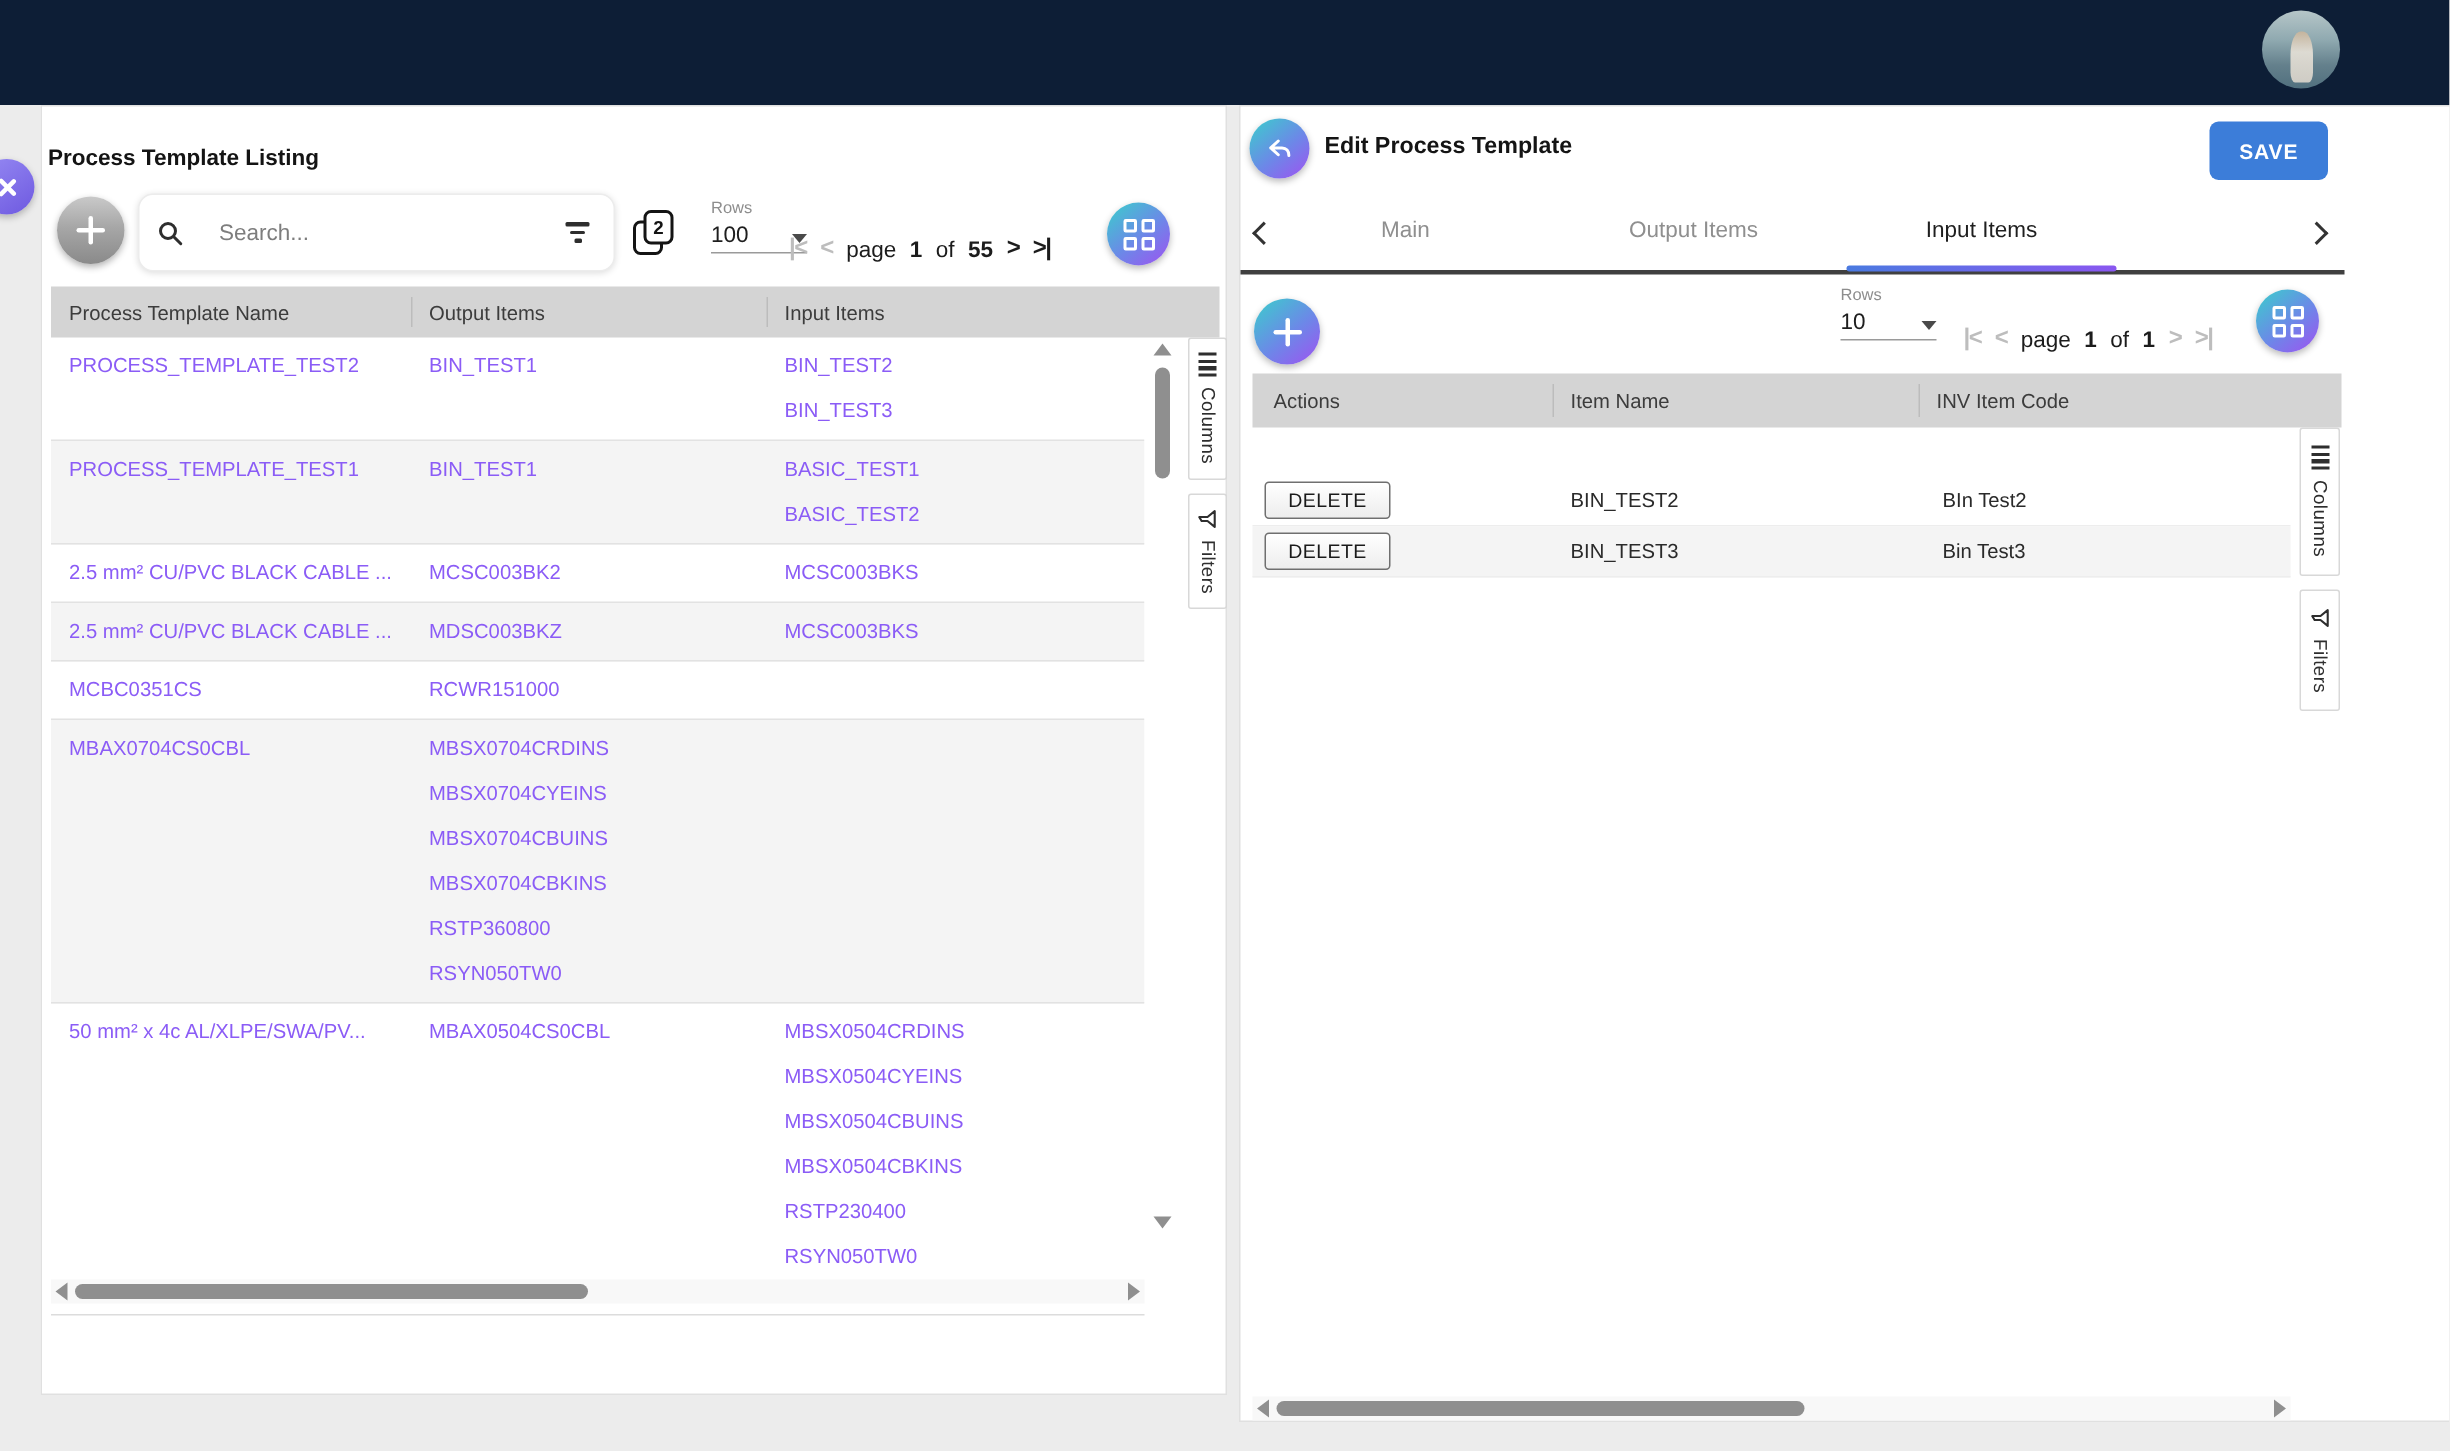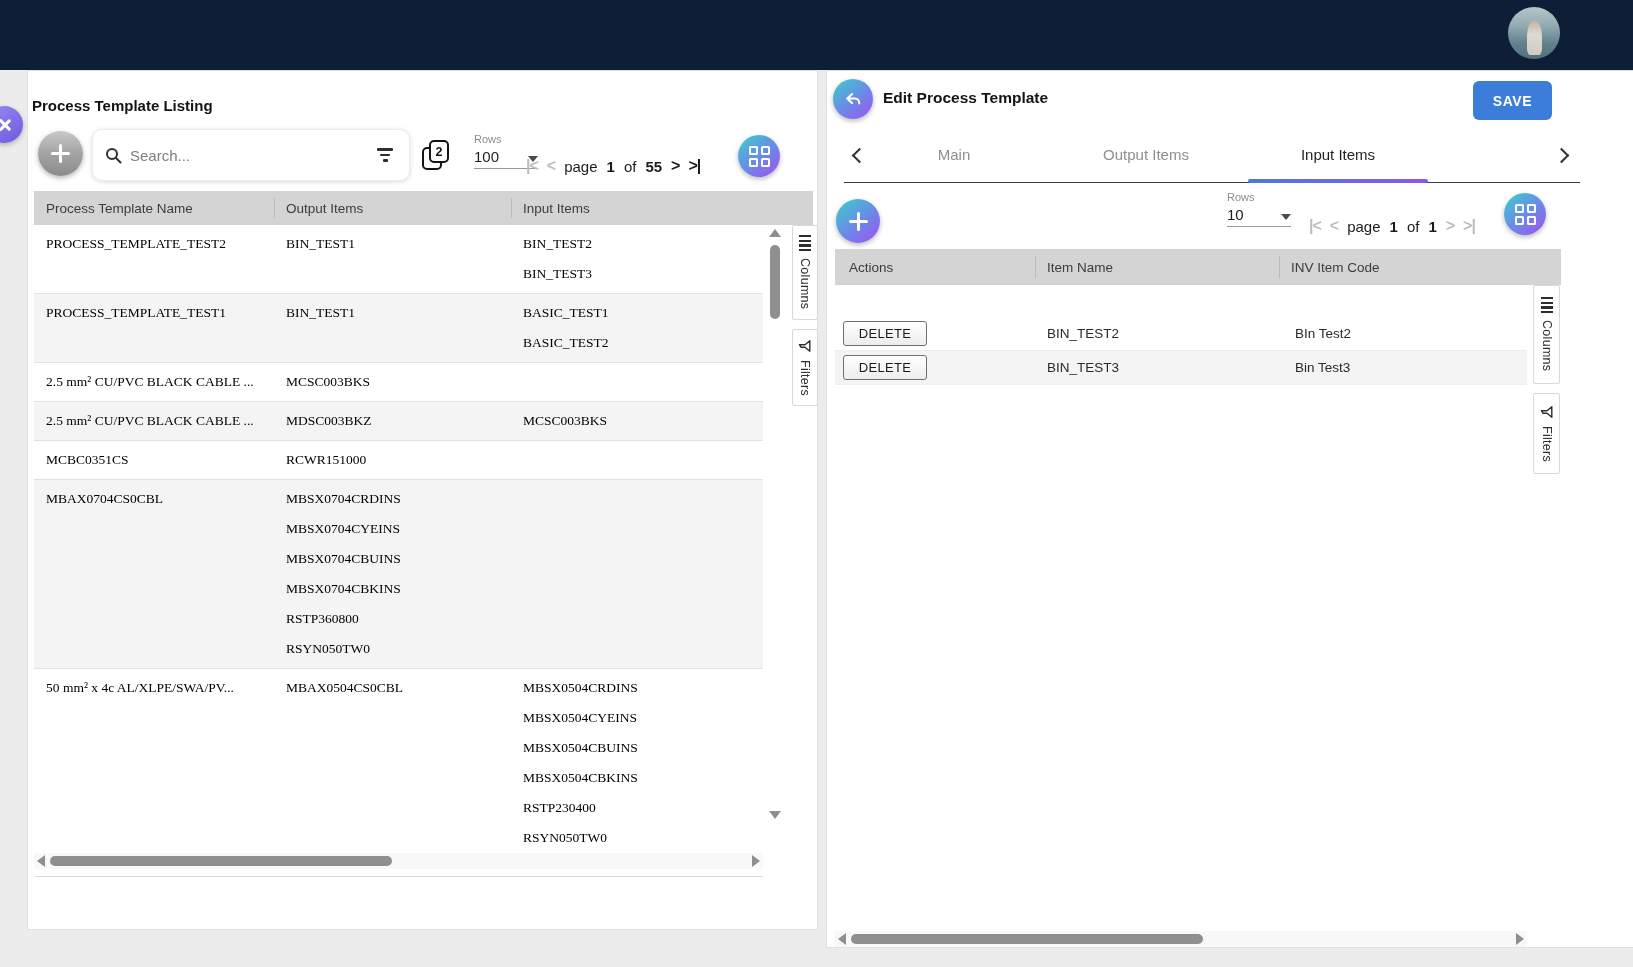--- a/index.html
+++ b/index.html
@@ -35,21 +35,21 @@
   .plus-ico::before { content:""; position:absolute; left:8px; top:0; width:3px; height:19px; background:#fff; border-radius:2px; }
   .plus-ico::after  { content:""; position:absolute; left:0; top:8px; width:19px; height:3px; background:#fff; border-radius:2px; }
   .grid-ico { display:grid; grid-template-columns:9px 9px; grid-gap:3px; }
   .grid-ico i { width:9px; height:9px; border:2px solid #fff; border-radius:1.5px; }
 
   .lp-add { position:absolute; left:10px; top:60px; width:45px; height:45px; }
   .lp-grid { position:absolute; left:710px; top:64px; width:42px; height:42px; }
 
   .search-box { position:absolute; left:64px; top:58px; width:318px; height:52px; background:#fff; border:1px solid #ececec;
                 border-radius:10px; box-shadow:0 1px 5px rgba(0,0,0,.14); display:flex; align-items:center; padding:0 12px; }
-  .search-box input { flex:1; border:none; outline:none; font-size:15px; color:#3b82f6; font-family:inherit; margin-left:8px; background:transparent; }
+  .search-box input { flex:1; border:none; outline:none; font-size:15px; color:#3b82f6; font-family:inherit; margin-left:24px; background:transparent; }
   .search-box input::placeholder { color:#7d7d7d; }
   .filter-list-ico { display:flex; flex-direction:column; align-items:center; gap:3px; cursor:pointer; padding:4px; }
   .filter-list-ico i { height:2.4px; background:#2e2e2e; border-radius:1px; }
   .filter-list-ico i:nth-child(1){width:16px;} .filter-list-ico i:nth-child(2){width:10px;} .filter-list-ico i:nth-child(3){width:5px;}
 
   .pages-ico { position:absolute; left:394px; top:69px; width:27px; height:30px; cursor:pointer; }
   .pages-ico .back { position:absolute; left:0; bottom:0; width:20px; height:23px; border:2.6px solid #141414; border-radius:5px; background:#fff; }
   .pages-ico .front { position:absolute; right:0; top:0; width:20px; height:23px; border:2.6px solid #141414; border-radius:5px; background:#fff;
                       display:flex; align-items:center; justify-content:center; font-size:12.5px; font-weight:700; color:#141414; }
 
@@ -71,21 +71,21 @@
   
   .thead { position:absolute; background:#d4d4d4; display:flex; align-items:center; }
   .thead .hcell { font-size:13.5px; color:#3c3c3c; padding-left:12px; position:relative; height:100%; display:flex; align-items:center; }
   .thead .hcell + .hcell::before { content:""; position:absolute; left:0; top:7px; bottom:7px; width:1px; background:#bcbcbc; }
   .lp-thead { left:6px; top:120px; width:779px; height:34px; }
   .lp-thead .c1 { width:240px; } .lp-thead .c2 { width:237px; } .lp-thead .c3 { width:252px; }
 
   .lp-tbody { position:absolute; left:6px; top:154px; width:729px; height:622px; overflow:hidden; }
   .lt-row { display:grid; grid-template-columns:240px 237px 1fr; border-bottom:1px solid #e2e2e2; padding:4px 0; cursor:pointer; }
   .lt-row:nth-child(even) { background:#f4f4f4; }
-  .lt-row .cell { font-size:13.5px; color:#000000; line-height:30px; padding-left:12px;font-family:Liberation Serif, serif; }
+  .lt-row .cell { font-size:13.5px; color:#8b5cf6; line-height:30px; padding-left:12px; }
   .lt-row .cell span { display:block; }
 
   
   .vscroll { position:absolute; left:741px; top:158px; width:12px; height:590px; }
   .tri { width:0; height:0; position:absolute; cursor:pointer; }
   .tri-up    { border-left:6px solid transparent; border-right:6px solid transparent; border-bottom:8px solid #8f8f8f; left:0; top:0; }
   .tri-down  { border-left:6px solid transparent; border-right:6px solid transparent; border-top:8px solid #8f8f8f; left:0; bottom:0; }
   .vthumb { position:absolute; left:1px; top:16px; width:10px; height:74px; border-radius:5px; background:#8f8f8f; cursor:grab; }
 
   
@@ -105,21 +105,21 @@
   .vtab .txt { writing-mode:vertical-rl; font-size:12.5px; color:#2e2e2e; margin-top:7px; letter-spacing:.3px; }
   .cols-ico { display:flex; flex-direction:column; gap:2.5px; }
   .cols-ico i { width:12px; height:2.2px; background:#2e2e2e; }
 
   
   .rp-back { position:absolute; left:6px; top:8px; width:40px; height:40px; }
   .rp-title { position:absolute; left:56px; top:18px; font-size:15.5px; font-weight:700; color:#141414; }
   .save-btn { position:absolute; right:81px; top:10px; width:79px; height:39px; background:#3c7dd9; border:none; border-radius:6px;
               color:#fff; font-weight:700; font-size:14px; letter-spacing:.6px; font-family:inherit; cursor:pointer; }
 
-  .tabbar { position:absolute; left:17px; top:56px; width:736px; height:56px; border-bottom:1px solid #404040; }
+  .tabbar { position:absolute; left:0; top:56px; width:736px; height:56px; border-bottom:3px solid #404040; }
   .tabs { position:absolute; left:14px; top:0; display:flex; height:100%; }
   .tab { width:192px; height:100%; display:flex; align-items:center; justify-content:center; font-size:15px; color:#8f8f8f;
          cursor:pointer; position:relative; }
   .tab.active { color:#1f1f1f; font-weight:500; }
   .tab.active::after { content:""; position:absolute; left:6px; right:6px; bottom:-1px; height:4px; border-radius:2px;
          background:linear-gradient(90deg,#4a7ae0,#8a57f0); }
   .tab.clipped { overflow:hidden; width:120px; justify-content:flex-start; }
   .chev { width:11px; height:11px; border-left:2px solid #333; border-bottom:2px solid #333; cursor:pointer; position:absolute; top:23px; }
   .chev-l { transform:rotate(45deg); left:10px; }
   .chev-r { transform:rotate(-135deg); left:712px; }
@@ -228,20 +228,21 @@
     <div class="lt-row">
       <div class="cell">PROCESS_TEMPLATE_TEST1</div>
       <div class="cell">BIN_TEST1</div>
       <div class="cell">
           <span>BASIC_TEST1</span>
           <span>BASIC_TEST2</span>
         </div>
     </div>
     <div class="lt-row">
       <div class="cell">2.5 mm² CU/PVC BLACK CABLE ...</div>
+      <div class="cell">MCSC003BK2</div>
       <div class="cell">
           <span>MCSC003BKS</span>
         </div>
     </div>
     <div class="lt-row">
       <div class="cell">2.5 mm² CU/PVC BLACK CABLE ...</div>
       <div class="cell">MDSC003BKZ</div>
       <div class="cell">
           <span>MCSC003BKS</span>
         </div>

